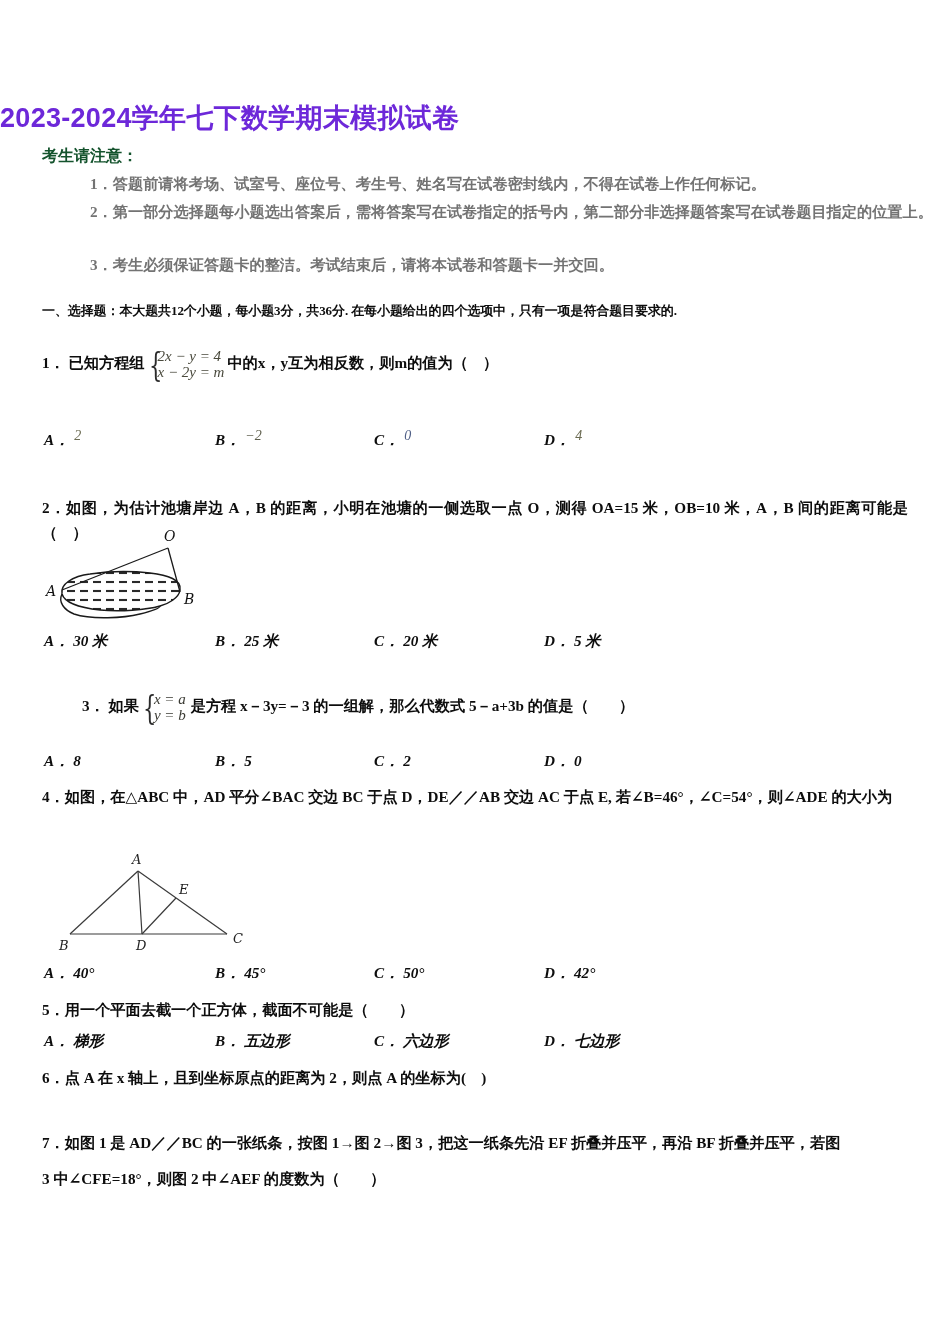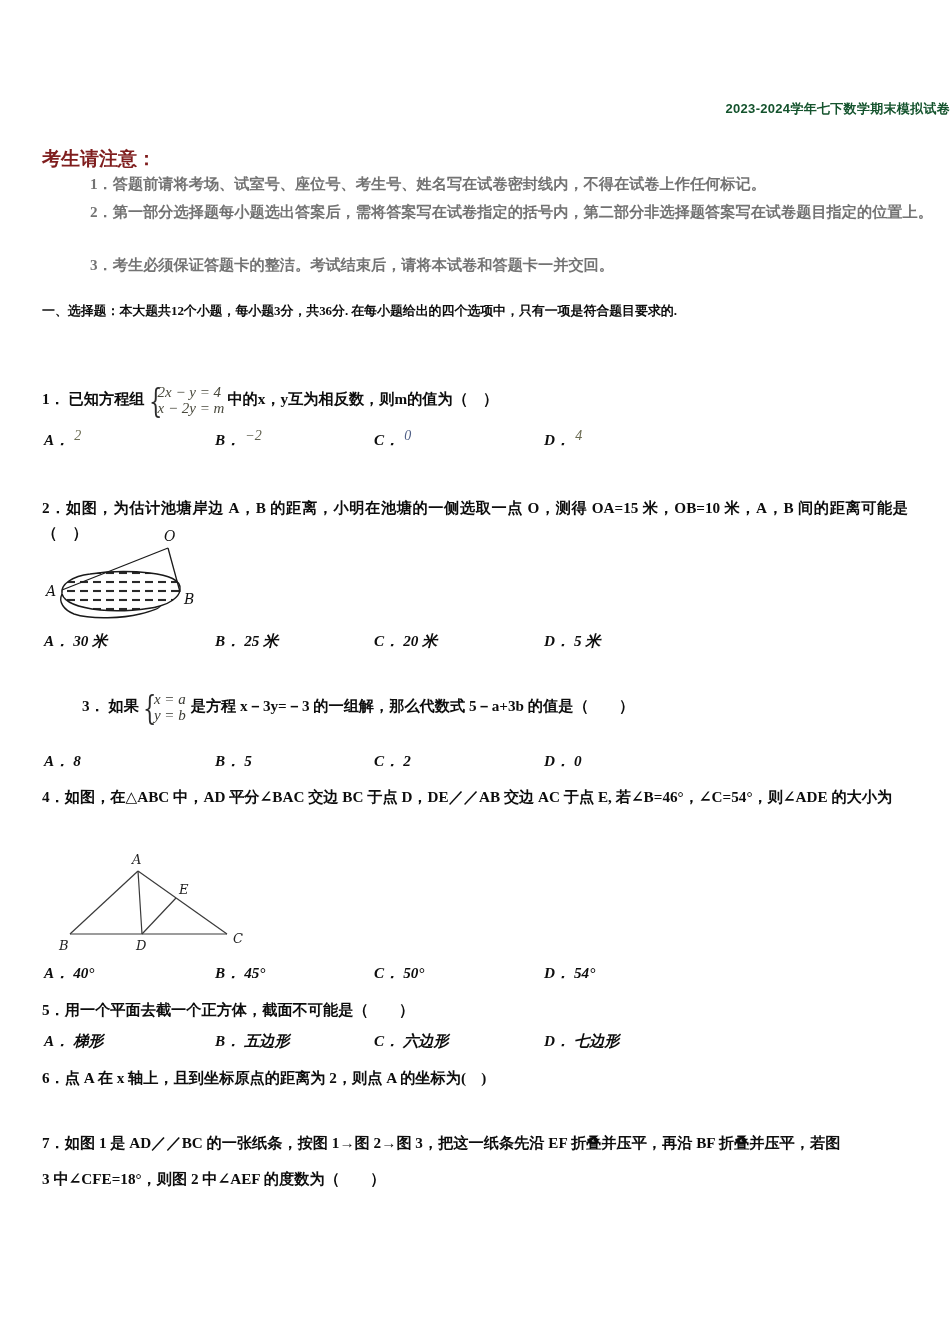--- a/index.html
+++ b/index.html
@@ -20,46 +20,46 @@
     position: absolute;
     left: 0; top: 0;
     width: 950px;
     height: 1344px;
     background: #ffffff;
   }
   .doc-title {
     position: absolute;
     left: 0; right: 0;
     top: 100px;
-    text-align: right;
+    text-align: left;
     font-family: "Liberation Sans", "DejaVu Sans", sans-serif;
     font-weight: bold;
-    font-size: 13px;
+    font-size: 27px;
     letter-spacing: 0.3px;
-    color: #14532d;
+    color: #6d28d9;
   }
   .block {
     position: absolute;
     left: 42px;
     width: 866px;
     font-size: 15.2px;
     line-height: 1.58;
     font-weight: bold;
     color: #737373;
     text-align: justify;
     text-justify: inter-ideograph;
     margin-left: 48px;
   }
   .notice-head {
     position: absolute;
     left: 42px;
     top: 146px;
-    font-size: 19px;
-    font-weight: bold;
-    color: #7f1d1d;
+    font-size: 16px;
+    font-weight: bold;
+    color: #14532d;
   }
   .notice-1 { top: 172px; }
   .notice-2 { top: 200px; }
   .notice-3 { top: 253px; }
 
   .section-head {
     position: absolute;
     left: 42px;
     width: 870px;
     top: 302px;
@@ -154,21 +154,21 @@
 
   <div class="doc-title">2023-2024学年七下数学期末模拟试卷</div>
 
   <div class="notice-head">考生请注意：</div>
   <div class="block notice-1">1．答题前请将考场、试室号、座位号、考生号、姓名写在试卷密封线内，不得在试卷上作任何标记。</div>
   <div class="block notice-2">2．第一部分选择题每小题选出答案后，需将答案写在试卷指定的括号内，第二部分非选择题答案写在试卷题目指定的位置上。</div>
   <div class="block notice-3">3．考生必须保证答题卡的整洁。考试结束后，请将本试卷和答题卡一并交回。</div>
 
   <div class="section-head">一、选择题：本大题共12个小题，每小题3分，共36分. 在每小题给出的四个选项中，只有一项是符合题目要求的.</div>
 
-  <div class="q-text" style="left:42px; top:348px; width:880px;margin-top:36px;">
+  <div class="q-text" style="left:42px; top:348px; width:880px;">
     <span>1．</span>
     <span>已知方程组</span><span class="sys"><span class="brace">{</span><span class="row r1">2x − y = 4</span><span class="row">x − 2y = m</span></span><span style="padding-left:3px;">中的x，y互为相反数，则m的值为（　）</span>
   </div>
 
   <div class="opts" style="top:428px;">
     <span class="op op-a"><span>A．</span><span class="mathval">2</span></span>
     <span class="op op-b"><span>B．</span><span class="mathval dark">−2</span></span>
     <span class="op op-c"><span>C．</span><span class="mathval blue">0</span></span>
     <span class="op op-d"><span>D．</span><span class="mathval">4</span></span>
   </div>
@@ -237,21 +237,21 @@
       <text x="178" y="97" font-family="DejaVu Serif, serif" font-style="italic" font-size="13" fill="#222">C</text>
       <text x="81" y="104" font-family="DejaVu Serif, serif" font-style="italic" font-size="13" fill="#222">D</text>
       <text x="124" y="48" font-family="DejaVu Serif, serif" font-style="italic" font-size="13" fill="#222">E</text>
     </svg>
   </div>
 
   <div class="opts" style="top:963px;">
     <span class="op op-a"><span>A．</span>&nbsp;<span>40°</span></span>
     <span class="op op-b"><span>B．</span>&nbsp;<span>45°</span></span>
     <span class="op op-c"><span>C．</span>&nbsp;<span>50°</span></span>
-    <span class="op op-d"><span>D．</span>&nbsp;<span>54°</span></span>
+    <span class="op op-d"><span>D．</span>&nbsp;<span>42°</span></span>
   </div>
 
   <div class="q-text" style="left:42px; top:998px; width:880px;">
     <span>5．</span><span>用一个平面去截一个正方体，截面不可能是（　　）</span>
   </div>
 
   <div class="opts" style="top:1031px;">
     <span class="op op-a"><span>A．</span>&nbsp;<span>梯形</span></span>
     <span class="op op-b"><span>B．</span>&nbsp;<span>五边形</span></span>
     <span class="op op-c"><span>C．</span>&nbsp;<span>六边形</span></span>

